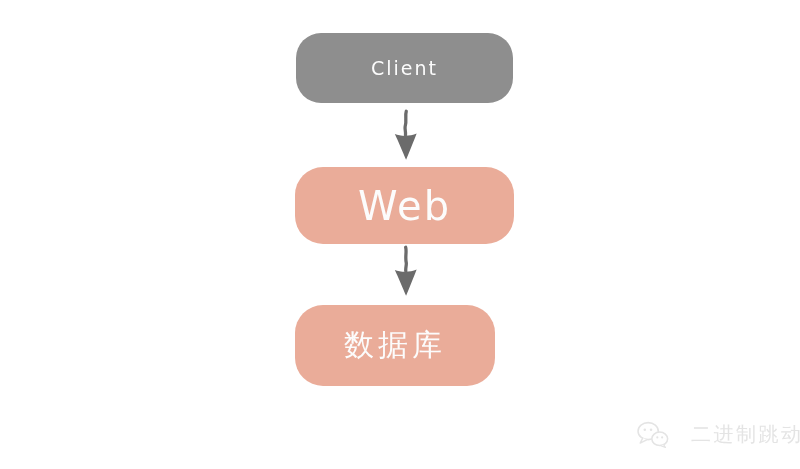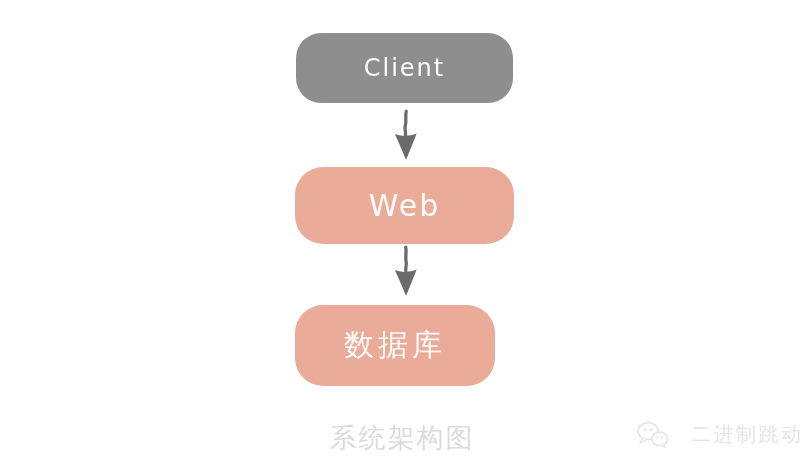--- a/index.html
+++ b/index.html
@@ -18,22 +18,22 @@
     align-items: center;
     justify-content: center;
   }
   .node-label {
     font-family: "DejaVu Sans", sans-serif;
     font-weight: 400;
   }
   .node-client { left: 296px; top: 33px;  width: 217px; height: 70px; border-radius: 25px; }
   .node-web    { left: 295px; top: 167px; width: 219px; height: 77px; border-radius: 28px; }
   .node-db     { left: 295px; top: 305px; width: 200px; height: 81px; border-radius: 28px; }
-  .node-client .node-label { font-size: 24px; letter-spacing: 2px; }
-  .node-web    .node-label { font-size: 30px; letter-spacing: 2px; text-align: center; }
+  .node-client .node-label { font-size: 19px; letter-spacing: 2px; }
+  .node-web    .node-label { font-size: 40px; letter-spacing: 2px; text-align: center; }
   .node-db     .node-label { font-size: 30px; letter-spacing: 4px; }
   .arrow {
     position: absolute;
     width: 31px;
     height: 55px;
   }
   .arrow-1 { left: 390px; top: 108px; }
   .arrow-2 { left: 390px; top: 244px; }
   .caption {
     position: absolute;
@@ -81,21 +81,20 @@
 
   <svg class="arrow arrow-2" viewBox="0 0 32 56" aria-hidden="true">
     <path d="M16.2 3 C17.4 8, 15.4 13, 16.8 19 C17.1 21.5, 15.9 24.5, 16.3 27.5" fill="none" stroke-width="3.4" stroke-linecap="round" style="stroke: rgb(107, 107, 107);"></path>
     <path d="M5 26.5 C11 29, 21 29, 27.5 26 C24.5 33.5, 20 45.5, 16.6 53 C13.5 46, 8.5 34, 5 26.5 Z" style="fill: rgb(107, 107, 107);"></path>
   </svg>
 
   <div class="node node-db" style="background: rgb(234, 172, 153);">
     <span class="node-label" style="color: rgb(252, 252, 252);">数据库</span>
   </div>
 
-  <div class="caption" style="color: rgb(219, 219, 219);">系统架构图</div>
 
   <div class="watermark">
     <svg class="watermark-icon" viewBox="0 0 34 28" aria-hidden="true">
       <ellipse cx="12.5" cy="10.5" rx="10.5" ry="8.8" fill="#ffffff" stroke-width="1.6" style="stroke: rgb(228, 228, 228);"></ellipse>
       <path d="M7 17.5 L4.2 23 L11 19.5" fill="#ffffff" stroke-width="1.4" stroke-linejoin="round" style="stroke: rgb(228, 228, 228);"></path>
       <circle cx="9" cy="9" r="1.3" style="fill: rgb(228, 228, 228);"></circle>
       <circle cx="15.5" cy="9" r="1.3" style="fill: rgb(228, 228, 228);"></circle>
       <ellipse cx="24.5" cy="18.5" rx="8.2" ry="7" fill="#ffffff" stroke-width="1.6" style="stroke: rgb(228, 228, 228);"></ellipse>
       <path d="M28.5 24.5 L30.5 27.5 L25.5 25.5" fill="#ffffff" stroke-width="1.2" stroke-linejoin="round" style="stroke: rgb(228, 228, 228);"></path>
       <circle cx="22" cy="17" r="1.1" style="fill: rgb(228, 228, 228);"></circle>

